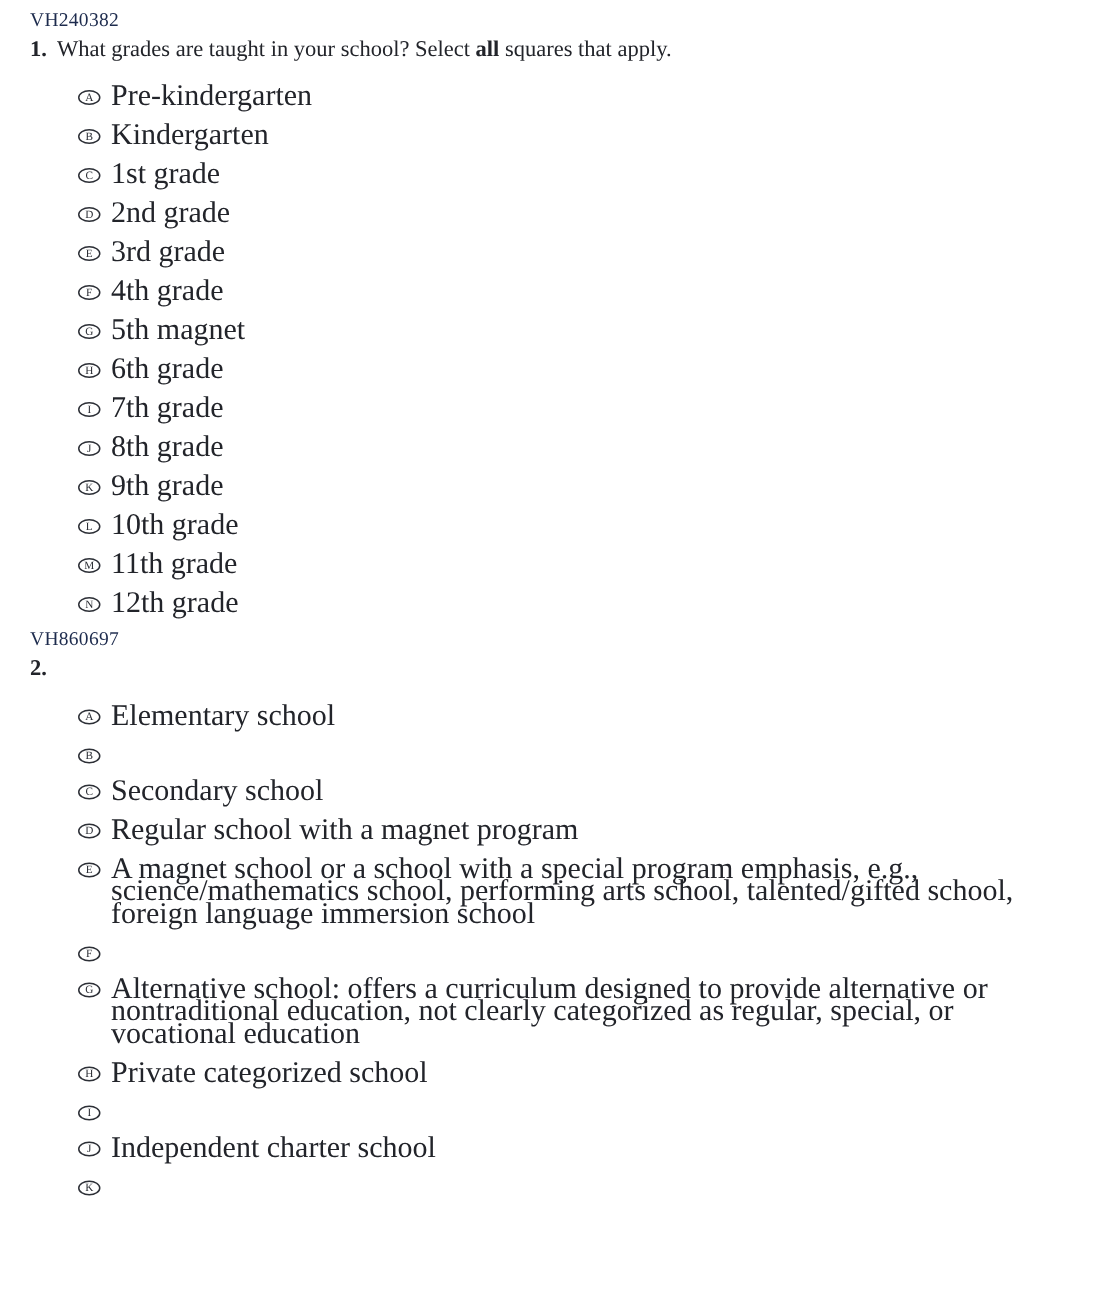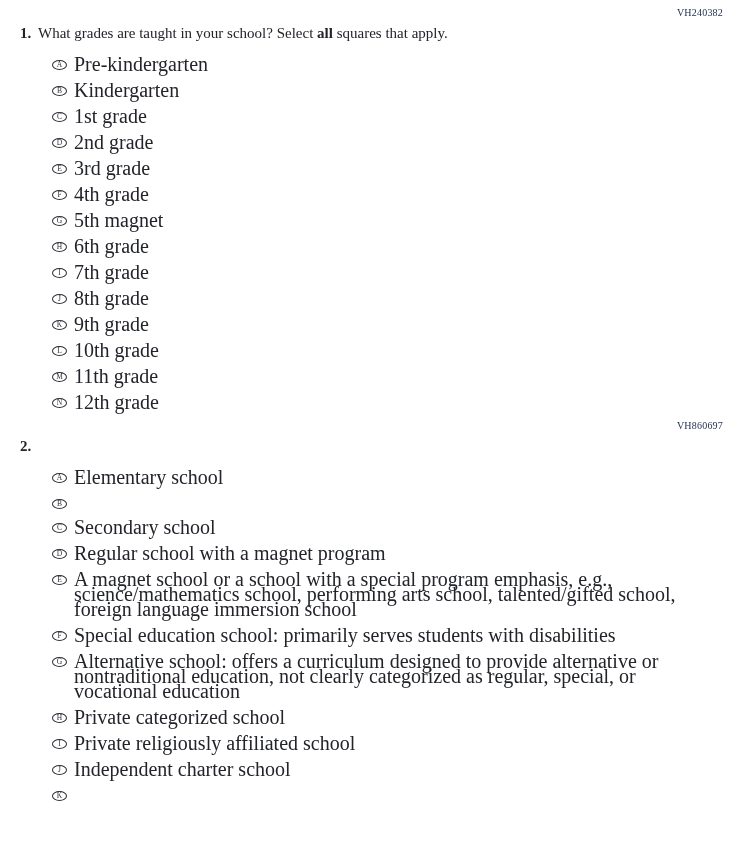--- a/index.html
+++ b/index.html
@@ -9,22 +9,22 @@
     font-family: "Liberation Serif", serif;
     color: #22242a;
     overflow: hidden;
   }
   .page {
     width: 737px;
     height: 863px;
     padding: 8px 14px 0 20px;
   }
   .q-code {
-    text-align: right;
-    font-size: 10px;
+    text-align: left;
+    font-size: 13px;
     line-height: 10px;
     letter-spacing: 0.2px;
     color: #1d2b4d;
   }
   .q-header {
     display: flex;
     margin-top: 7px;
     font-size: 15px;
     line-height: 16px;
   }
@@ -200,39 +200,37 @@
       <li class="option-row">
         <span class="oval-checkbox">
             <span class="oval-letter">E</span>
           </span>
         <span class="option-label">A magnet school or a school with a special program emphasis, e.g., science/mathematics school, performing arts school, talented/gifted school, foreign language immersion school</span>
       </li>
       <li class="option-row">
         <span class="oval-checkbox">
             <span class="oval-letter">F</span>
           </span>
-        <span class="option-label">Special education school: primarily serves students with disabilities</span>
       </li>
       <li class="option-row">
         <span class="oval-checkbox">
             <span class="oval-letter">G</span>
           </span>
         <span class="option-label">Alternative school: offers a curriculum designed to provide alternative or nontraditional education, not clearly categorized as regular, special, or vocational education</span>
       </li>
       <li class="option-row">
         <span class="oval-checkbox">
             <span class="oval-letter">H</span>
           </span>
         <span class="option-label">Private categorized school</span>
       </li>
       <li class="option-row">
         <span class="oval-checkbox">
             <span class="oval-letter">I</span>
           </span>
-        <span class="option-label">Private religiously affiliated school</span>
       </li>
       <li class="option-row">
         <span class="oval-checkbox">
             <span class="oval-letter">J</span>
           </span>
         <span class="option-label">Independent charter school</span>
       </li>
       <li class="option-row">
         <span class="oval-checkbox">
             <span class="oval-letter">K</span>

